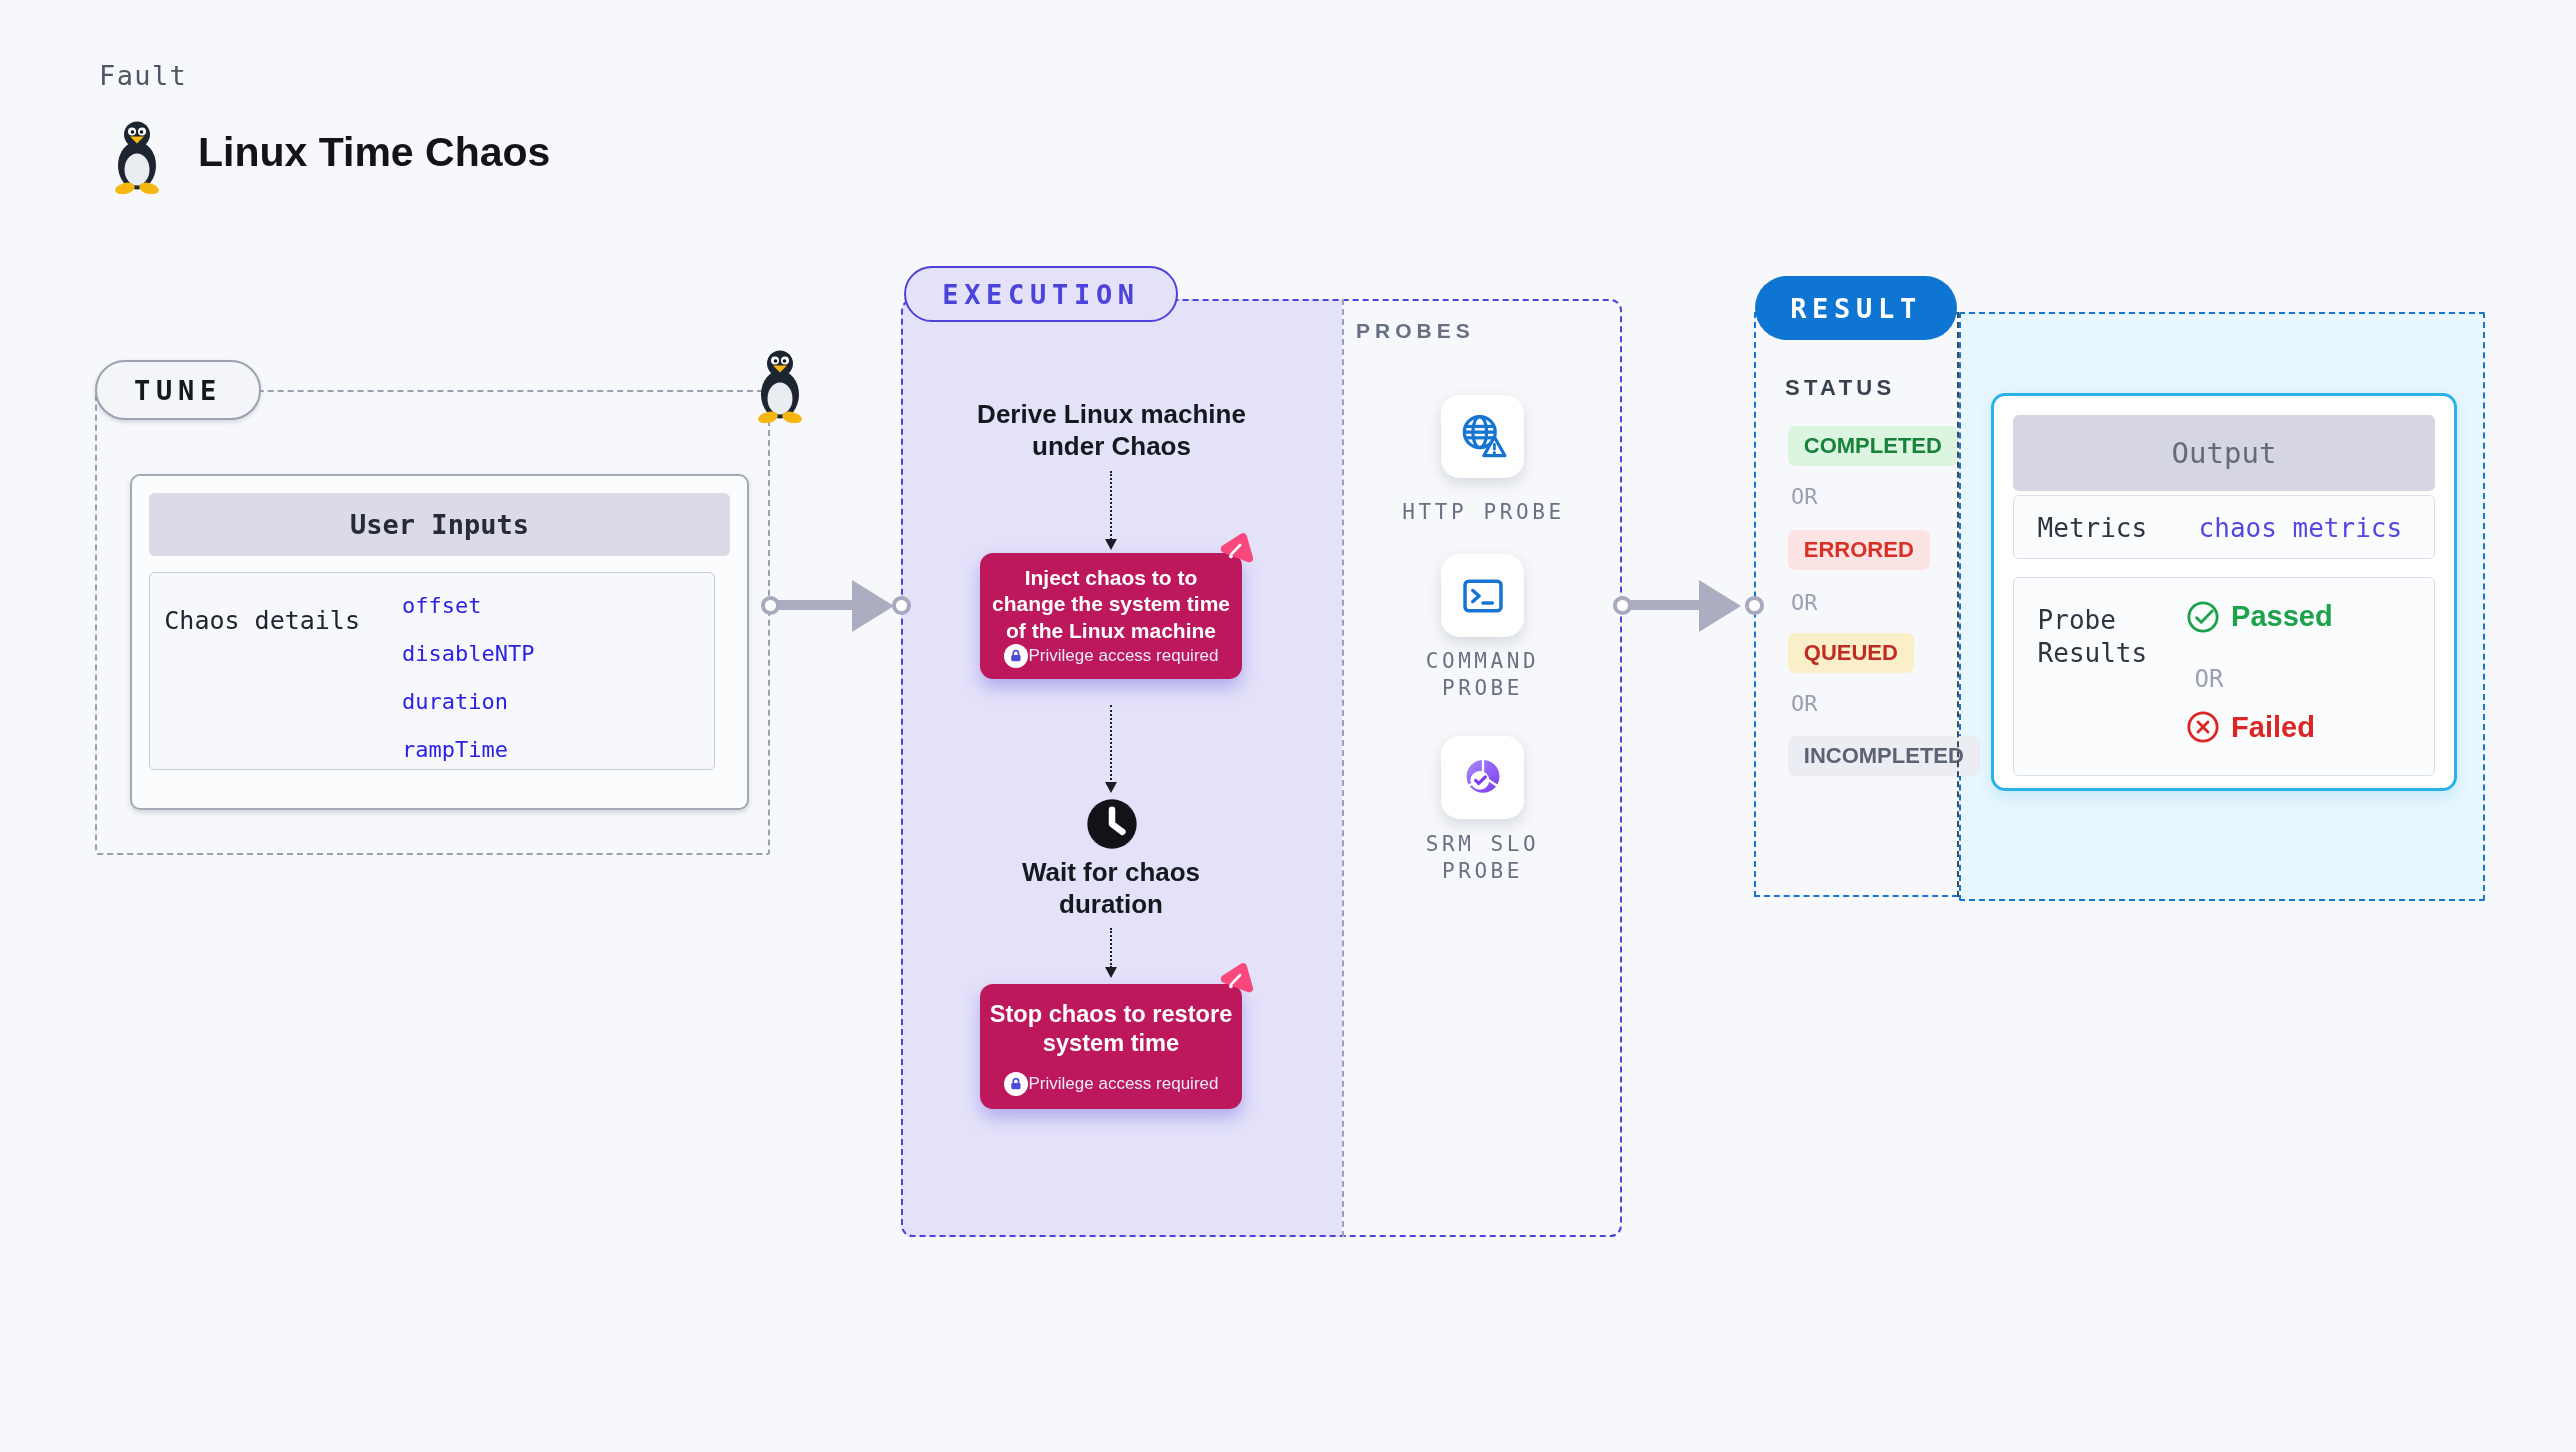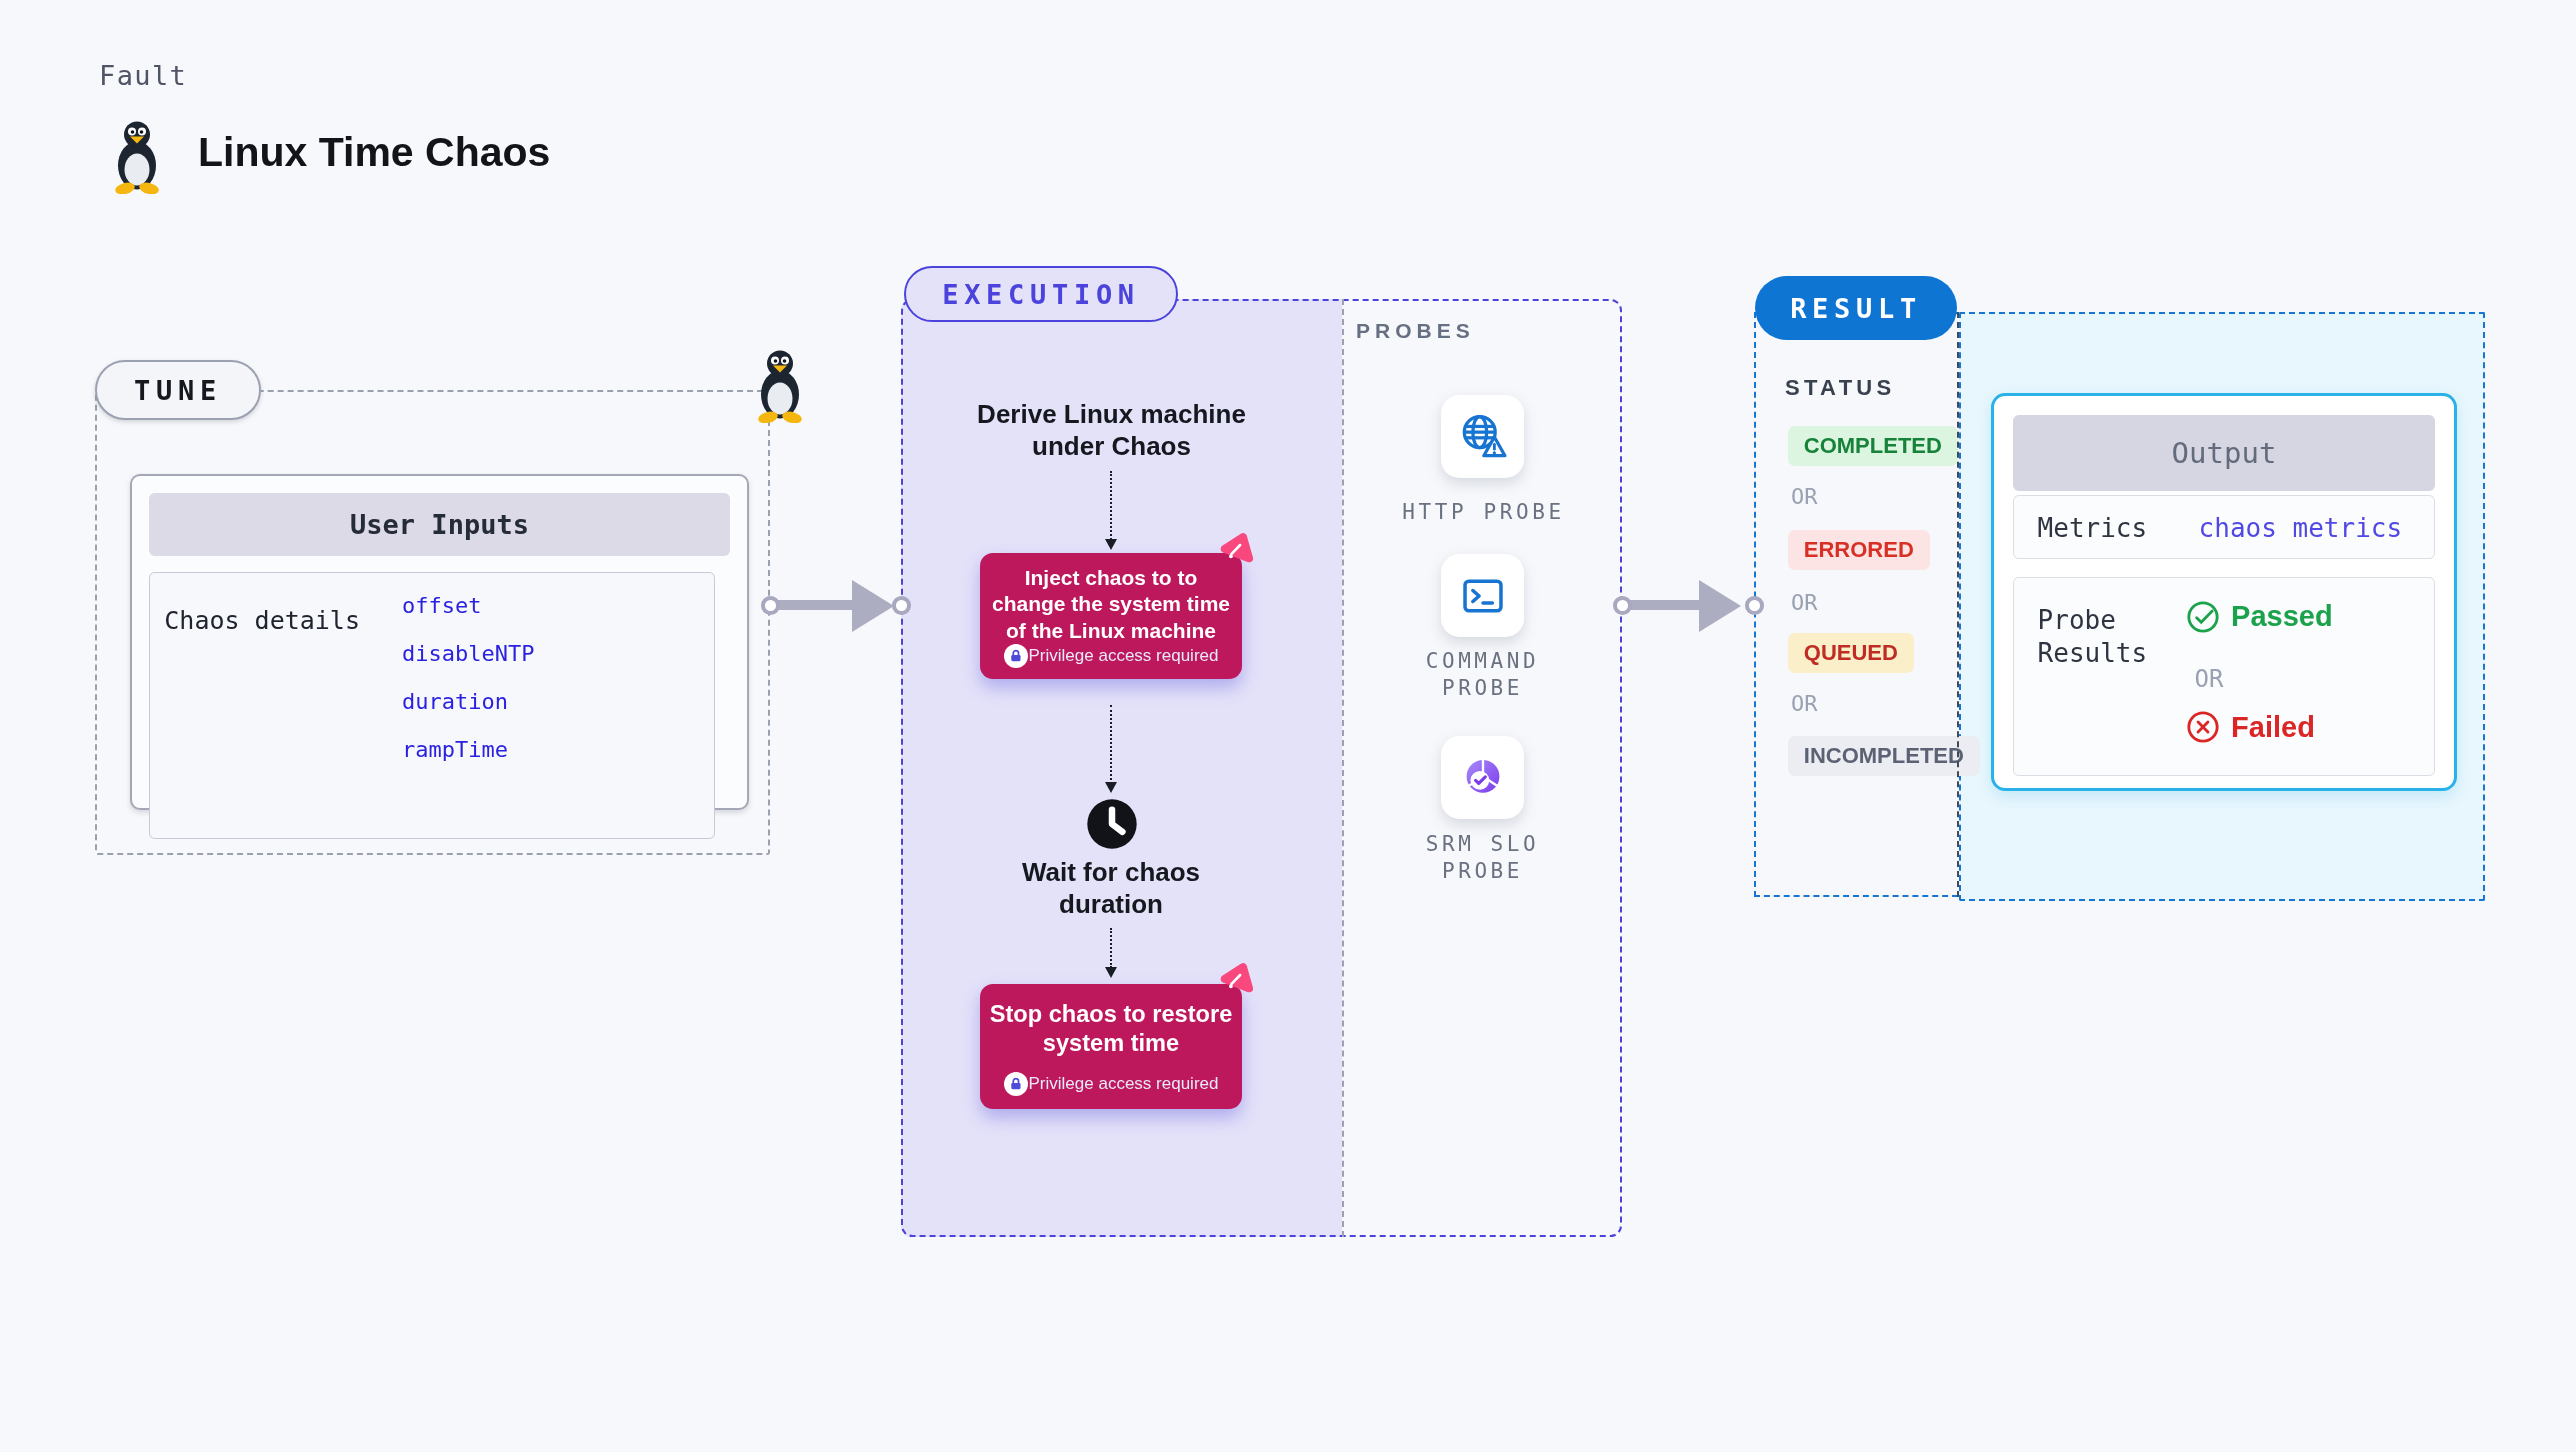--- a/index.html
+++ b/index.html
@@ -24,21 +24,21 @@
     font-family:"DejaVu Sans Mono", monospace;
   }
   .tune-badge { left:95px; top:360px; width:166px; height:60px; background:#F4F5F9; border:2.1px solid #9BA1B0; color:#15181E; box-shadow:0 2.1px 4.3px rgba(100,105,120,.25); z-index:6; }
   .exec-badge { left:904px; top:266px; width:274px; height:56px; background:#E4E2F9; border:2.9px solid #4B43DB; color:#4B43DB; z-index:6; }
   .result-badge { left:1755px; top:276px; width:202px; height:64px; background:#0E75D3; color:#FFFFFF; z-index:6; }
 
   
   .tune-rect { left:95px; top:390px; width:675px; height:465px; border:2.1px dashed #99A0AE; border-radius:2.9px; }
   .user-inputs { left:130px; top:474px; width:619px; height:336px; background:#FBFCFE; border:2.1px solid #A4A8B4; border-radius:10px; box-shadow:0 2.1px 5.7px rgba(130,135,150,.28); }
   .ui-header { position:absolute; left:17px; top:17px; right:17px; height:63px; background:#DBDAE6; border-radius:5.7px; display:flex; align-items:center; justify-content:center; font-size:27px; font-weight:bold; color:#262B3A; }
-  .ui-body { position:absolute; left:17px; top:96px; right:32px; height:267px; background:#F7F8FC; border:1.4px solid #C6CAD6; border-radius:5.7px; }
+  .ui-body { position:absolute; left:17px; top:96px; right:32px; height:198px; background:#F7F8FC; border:1.4px solid #C6CAD6; border-radius:5.7px; }
   .ui-row-label { position:absolute; left:14.3px; top:33px; font-size:25px; color:#20242E; }
   .ui-value { position:absolute; left:252px; font-size:22px; color:#2B21E0; }
 
   
   .shaft { position:absolute; height:10px; background:#ADADC2; border-radius:2.1px; z-index:4; }
   .ahead { position:absolute; width:0; height:0; border-left:42px solid #ADADC2; border-top:26px solid transparent; border-bottom:26px solid transparent; z-index:4; }
   .node { position:absolute; width:18.6px; height:18.6px; border-radius:50%; background:#FFFFFF; border:4.3px solid #A8A8BE; z-index:5; }
 
   
   .exec-fill { left:901px; top:299px; width:441px; height:938px; background:#E4E2F9; border-radius:11.5px 0 0 11.5px; }

